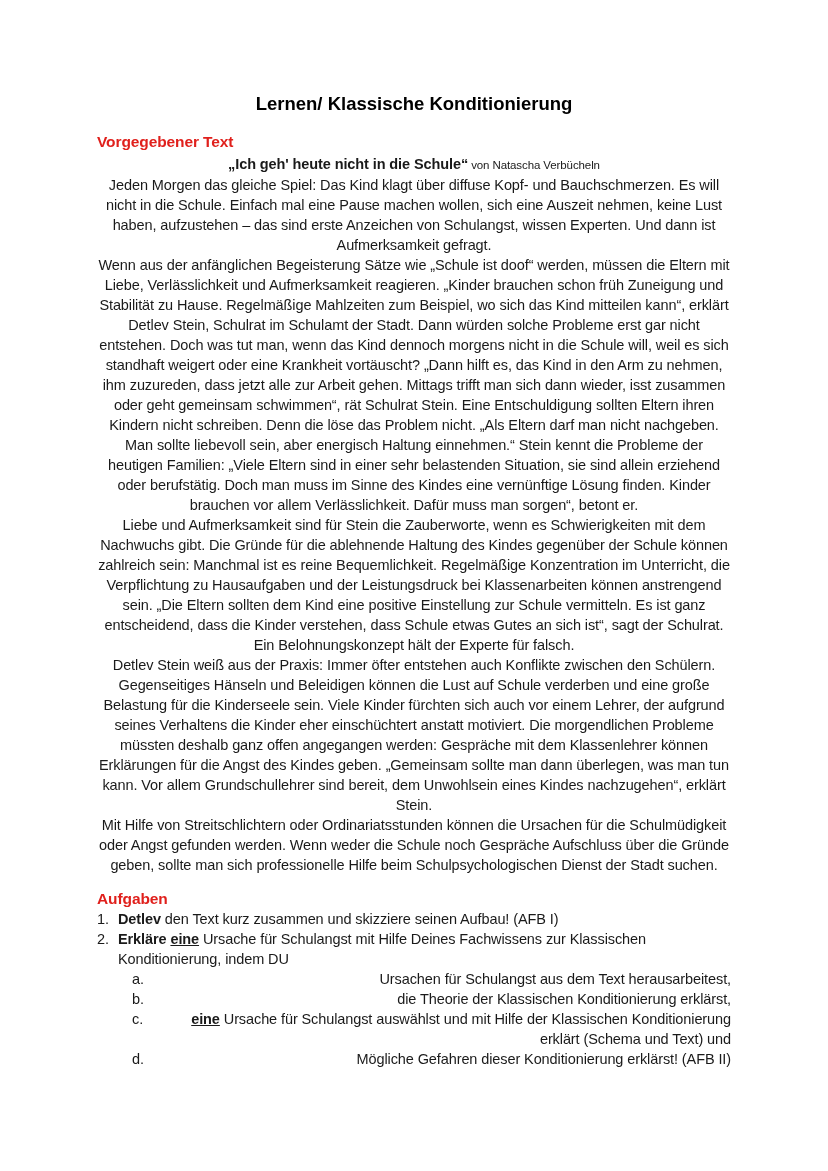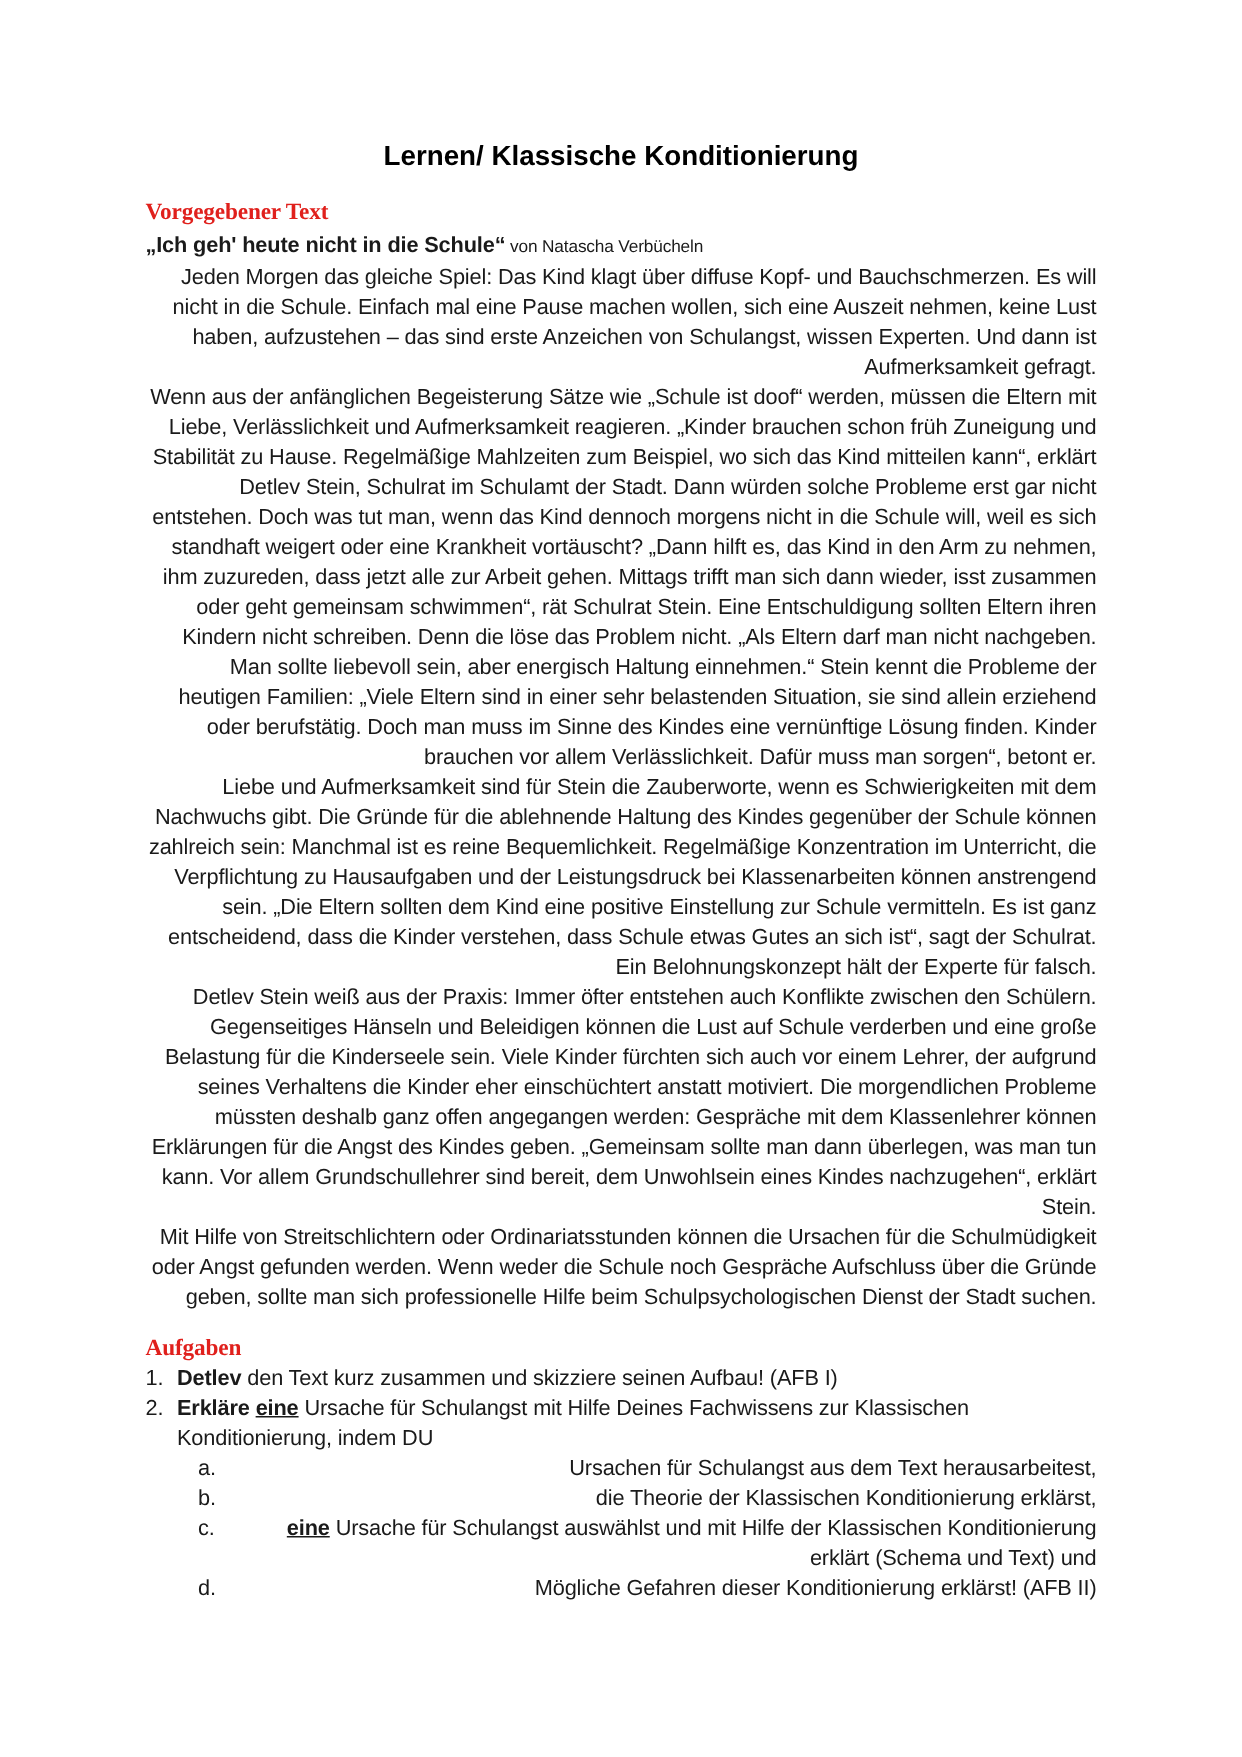--- a/index.html
+++ b/index.html
@@ -29,38 +29,38 @@
     color: #000000;
     margin: 0 0 16px 0;
     letter-spacing: 0;
   }
   .red-heading {
     color: var(--heading-red, #e0201c);
     font-size: 15.5px;
     line-height: 20px;
     font-weight: 700;
     margin: 0 0 2px 0;
-    font-family: Liberation Serif, serif;
   }
   .tasks-section .red-heading {
     margin-top: 14px;
     margin-bottom: 0;
   }
   .article-title-line {
     margin: 0;
+    text-align: center;
   }
   .article-title {
     font-weight: 700;
   }
   .byline {
     font-size: 11.5px;
   }
   p.body-par {
     margin: 0;
-    text-align: right;
+    text-align: center;
   }
   .task-row {
     display: flex;
     align-items: flex-start;
   }
   .task-num {
     flex: 0 0 21px;
   }
   .task-text {
     flex: 1 1 auto;

